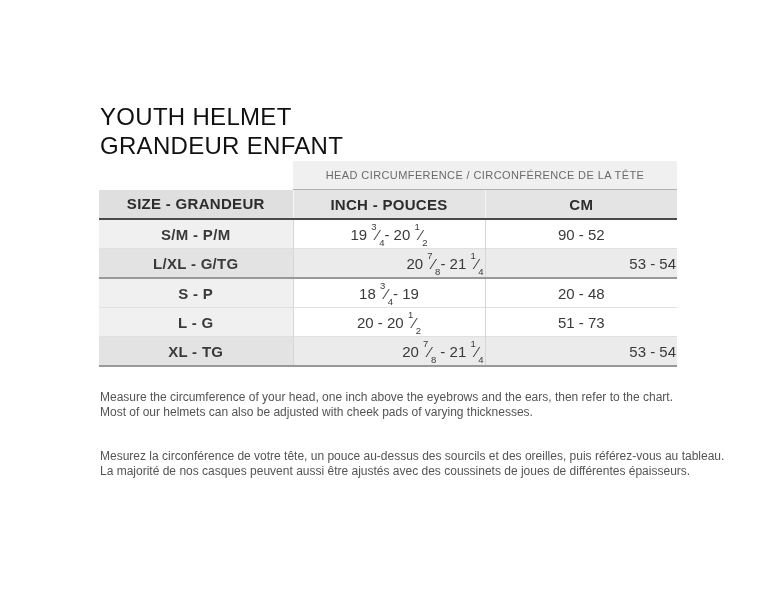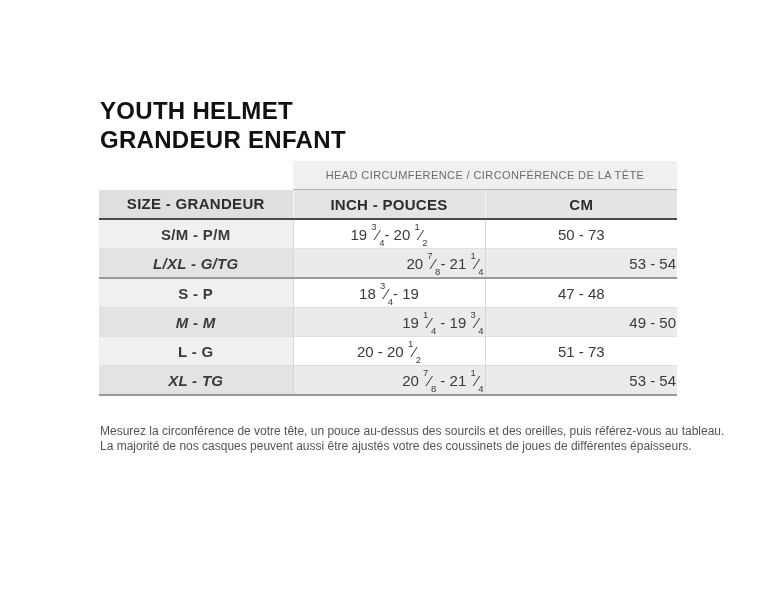--- a/index.html
+++ b/index.html
@@ -11,24 +11,24 @@
   .page {
     position: relative;
     width: 778px;
     height: 600px;
     background: var(--page-bg, #ffffff);
     overflow: hidden;
   }
   .title {
     position: absolute;
     left: 100px;
-    top: 96px;
+    top: 102px;
     margin: 0;
     font-size: 24px;
-    font-weight: bold;
+    font-weight: normal;
     line-height: 29px;
     letter-spacing: 0.3px;
     color: var(--title-color, #111111);
   }
   .title span { display: block; }
 
   table.size-table {
     position: absolute;
     left: 99px;
     top: 161px;
@@ -74,36 +74,36 @@
   }
   tbody tr { border-bottom: 1px solid var(--border-light, #e0e0e0); }
   tbody tr.group-end { border-bottom: 2px solid var(--border-group, #999999); }
 
   .header-row th + th,
   tbody td + td { border-left: 1px solid var(--border-vert, #d6d6d6); }
   .header-row th + th { border-left-color: #f5f5f5; margin-left: 44px; }
 
   tr.odd  td.size-cell { background: var(--size-col-light, #f0f0f0); text-align: center; }
   tr.odd  td.num-cell  { background: var(--stripe-light, #ffffff); margin-top: 29px; }
-  tr.even td.size-cell { background: var(--size-col-gray, #e3e3e3); font-style: italic; }
+  tr.even td.size-cell { background: var(--size-col-gray, #e3e3e3); }
   tr.even td.num-cell  { background: var(--stripe-gray, #ebebeb); text-align: right; }
 
   td.size-cell { font-weight: bold; letter-spacing: 0.3px; }
   td.num-cell sup { font-size: 9.5px; position: relative; top: -4px; line-height: 0; }
   td.num-cell sub { font-size: 9.5px; position: relative; top: 2px;  line-height: 0; }
 
   .note {
     position: absolute;
     margin: 0;
     font-size: 12px;
     line-height: 15px;
     color: var(--note-text, #545454);
   }
   .note-en { left: 100px; top: 390px; }
-  .note-fr { left: 100px; top: 424px; }
+  .note-fr { left: 100px; top: 449px; }
   .note span { display: block; }
 </style>
 </head>
 <body>
 
 <div class="page">
 
   <h1 class="title">
     <span>YOUTH HELMET</span>
     <span>GRANDEUR ENFANT</span>
@@ -123,49 +123,48 @@
       <tr class="header-row">
         <th class="col-size">SIZE - GRANDEUR</th>
         <th>INCH - POUCES</th>
         <th>CM</th>
       </tr>
     </thead>
     <tbody>
       <tr class="odd">
         <td class="size-cell">S/M - P/M</td>
         <td class="num-cell">19 <sup>3</sup>⁄<sub>4</sub>- 20 <sup>1</sup>⁄<sub>2</sub></td>
-        <td class="num-cell">50 - 73</td>
+        <td class="num-cell">90 - 52</td>
       </tr>
       <tr class="even group-end">
         <td class="size-cell">L/XL - G/TG</td>
         <td class="num-cell">20 <sup>7</sup>⁄<sub>8</sub>- 21 <sup>1</sup>⁄<sub>4</sub></td>
         <td class="num-cell">53 - 54</td>
       </tr>
       <tr class="odd">
         <td class="size-cell">S - P</td>
         <td class="num-cell">18 <sup>3</sup>⁄<sub>4</sub>- 19</td>
-        <td class="num-cell">47 - 48</td>
-      </tr>
-      <tr class="even">
-        <td class="size-cell">M - M</td>
-        <td class="num-cell">19 <sup>1</sup>⁄<sub>4</sub> - 19 <sup>3</sup>⁄<sub>4</sub></td>
-        <td class="num-cell">49 - 50</td>
+        <td class="num-cell">20 - 48</td>
       </tr>
       <tr class="odd">
         <td class="size-cell">L - G</td>
         <td class="num-cell">20 - 20 <sup>1</sup>⁄<sub>2</sub></td>
         <td class="num-cell">51 - 73</td>
       </tr>
       <tr class="even group-end">
         <td class="size-cell">XL - TG</td>
         <td class="num-cell">20 <sup>7</sup>⁄<sub>8</sub> - 21 <sup>1</sup>⁄<sub>4</sub></td>
         <td class="num-cell">53 - 54</td>
       </tr>
     </tbody>
   </table>
 
+  <p class="note note-en">
+    <span>Measure the circumference of your head, one inch above the eyebrows and the ears, then refer to the chart.</span>
+    <span>Most of our helmets can also be adjusted with cheek pads of varying thicknesses.</span>
+  </p>
 
   <p class="note note-fr">
     <span>Mesurez la circonférence de votre tête, un pouce au-dessus des sourcils et des oreilles, puis référez-vous au tableau.</span>
-    <span>La majorité de nos casques peuvent aussi être ajustés votre des coussinets de joues de différentes épaisseurs.</span>
+    <span>La majorité de nos casques peuvent aussi être ajustés avec des coussinets de joues de différentes épaisseurs.</span>
   </p>
 
 </div>
 
 </body></html>

